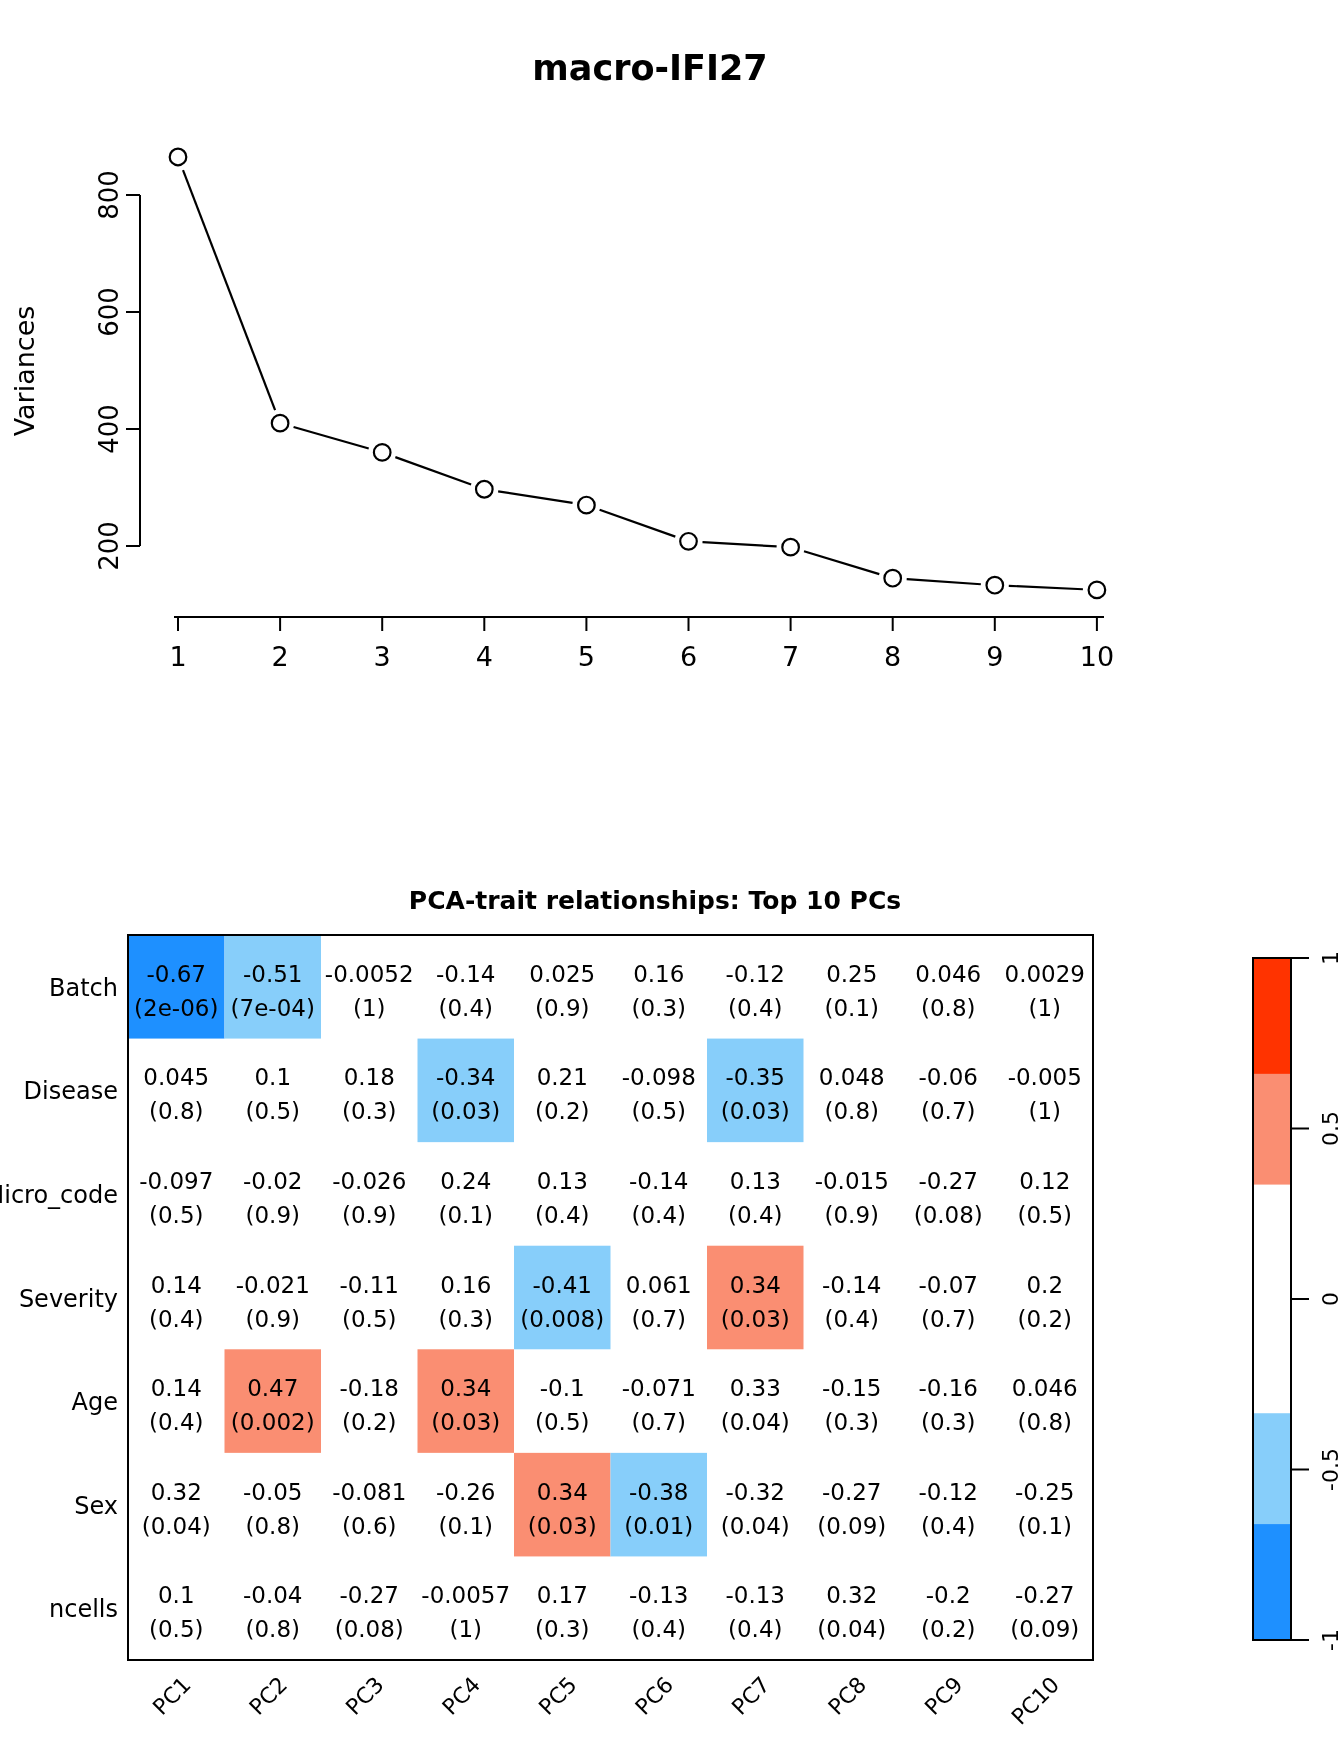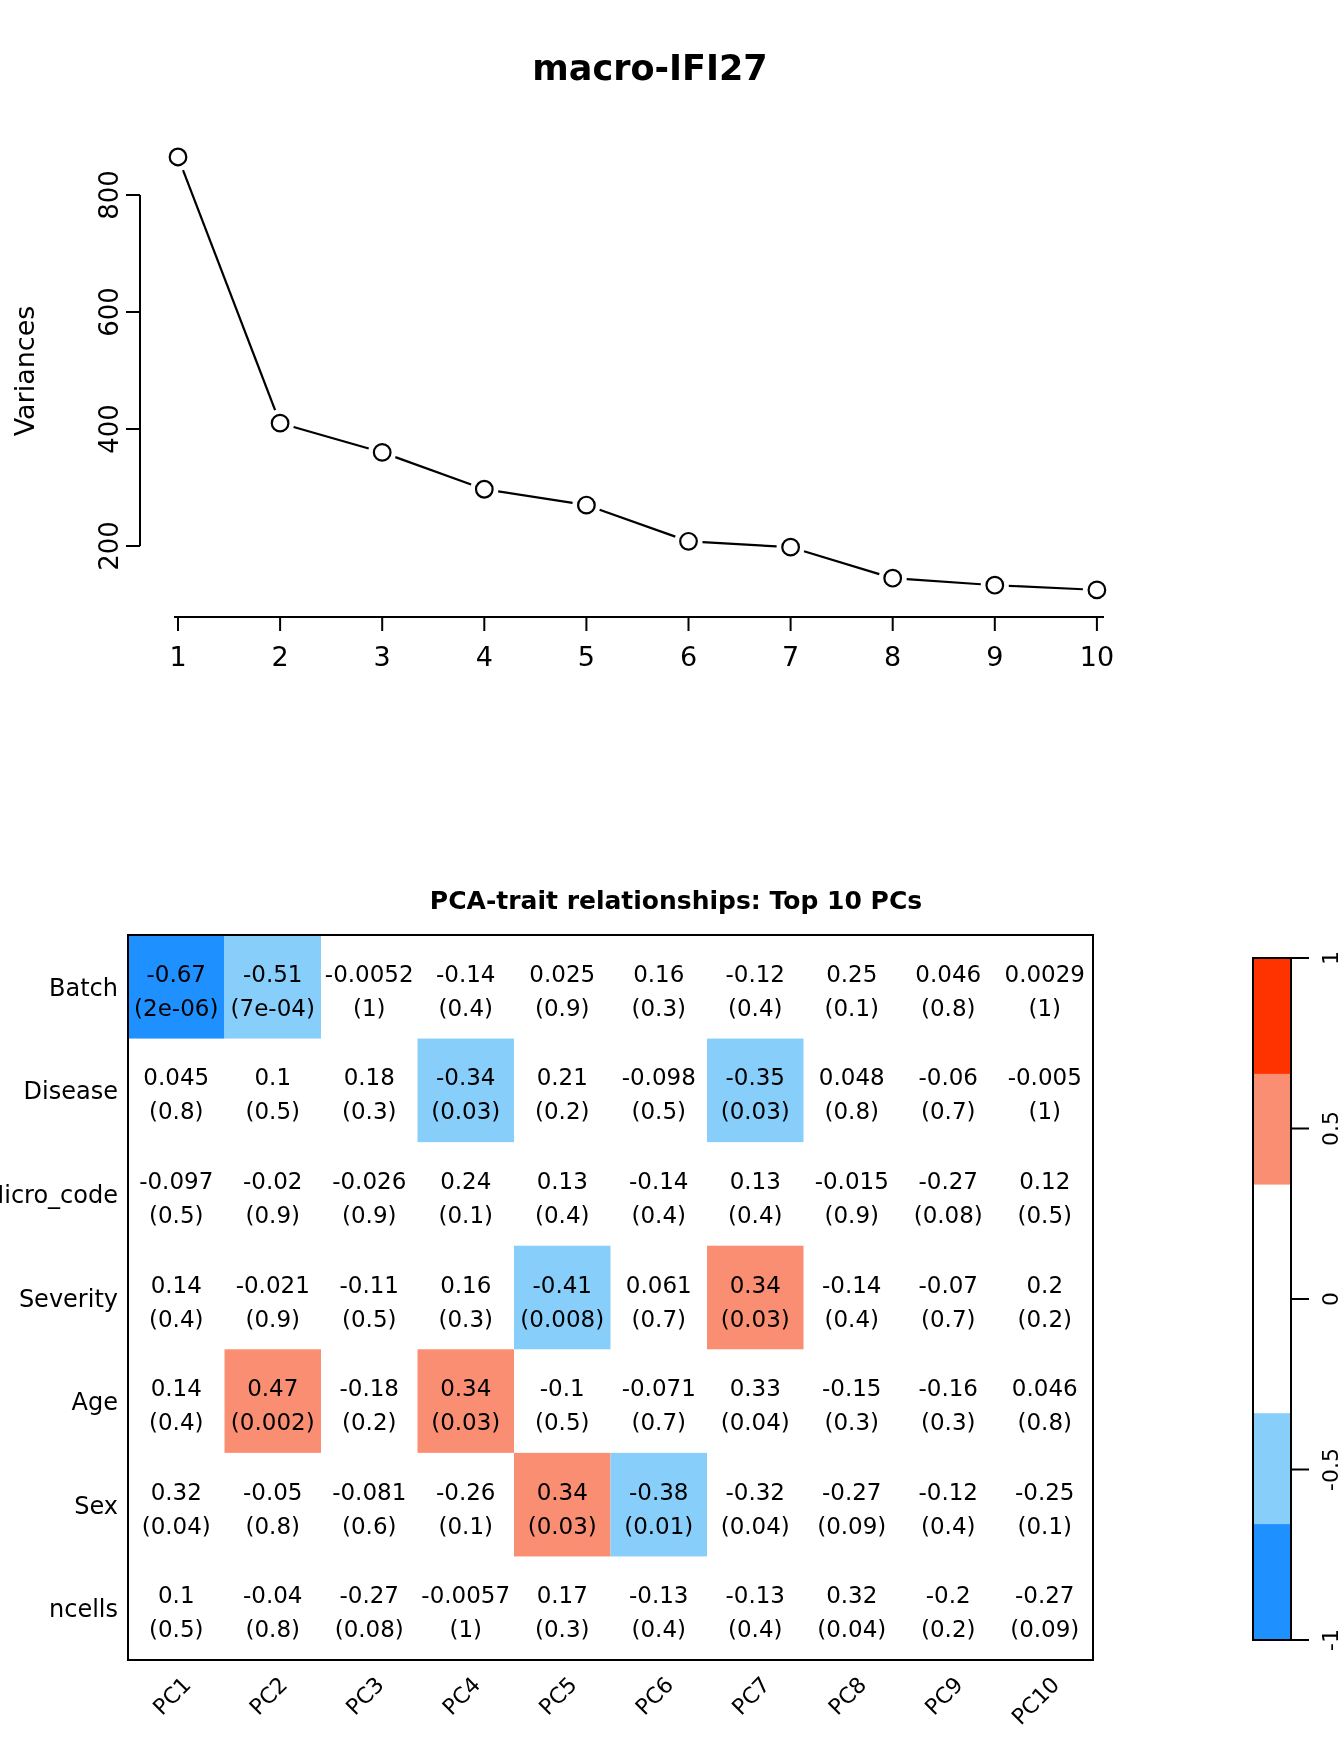--- a/index.html
+++ b/index.html
@@ -12,21 +12,21 @@
     color:#000;
   }
   .chart-title {
     position:absolute;
     font-weight:bold;
     color:#000;
     text-align:center;
     white-space:nowrap;
   }
   .scree-title   { left:0; top:48px;  width:1300px; font-size:35px; }
-  .heatmap-title { left:0; top:886px; width:1310px; font-size:25px;margin-left:21px; }
+  .heatmap-title { left:0; top:886px; width:1310px; font-size:25px; }
   svg.plot-canvas { position:absolute; left:0; top:0; }
   svg text { fill:#000; }
 </style>
 </head>
 <body>
 
 <div class="page">
   <div class="chart-title scree-title">macro-IFI27</div>
 
   <div class="chart-title heatmap-title">PCA-trait relationships: Top 10 PCs</div>

